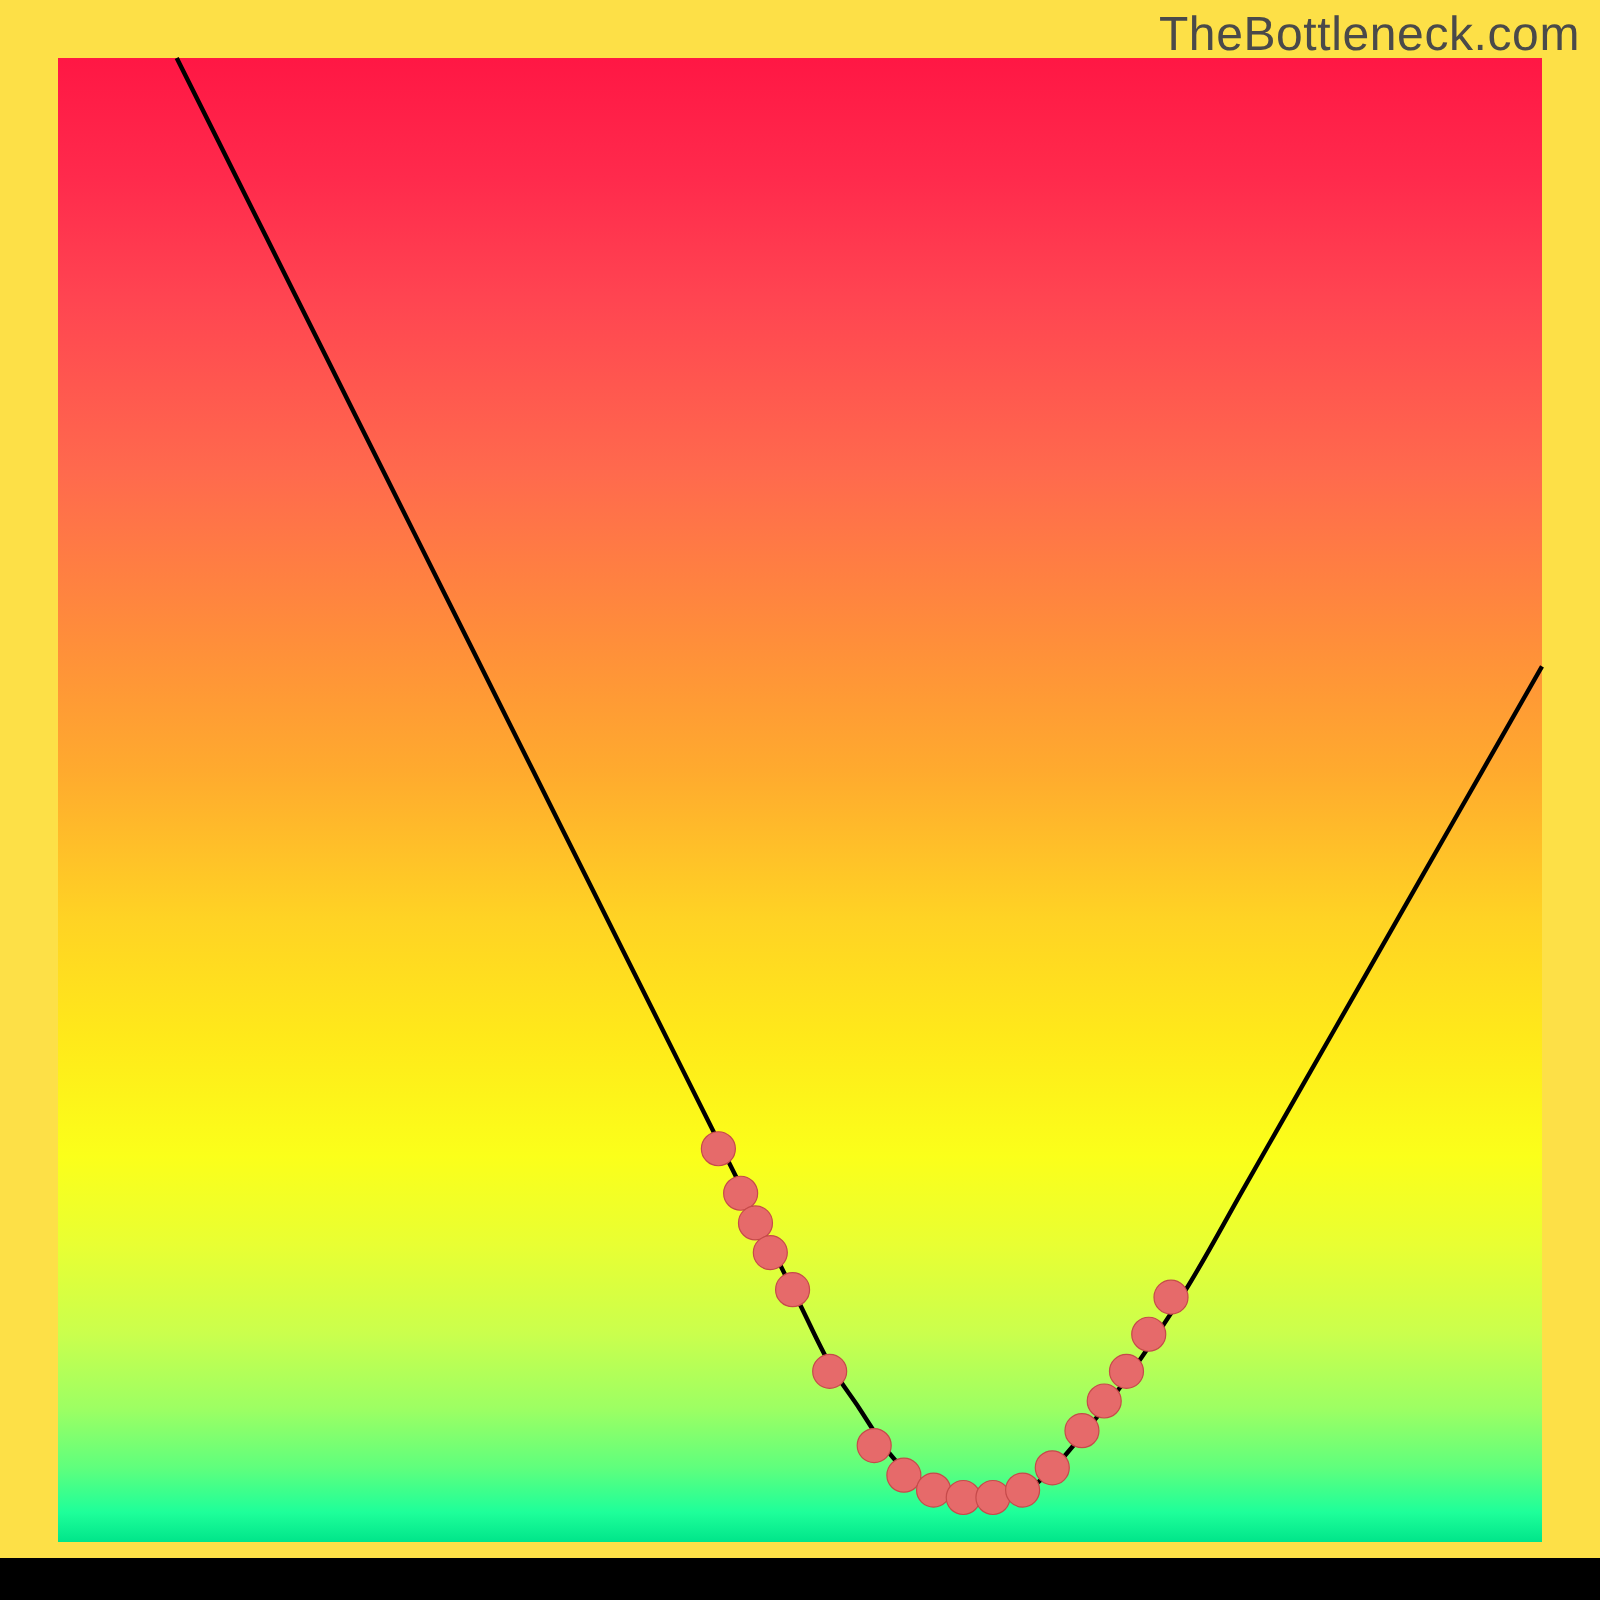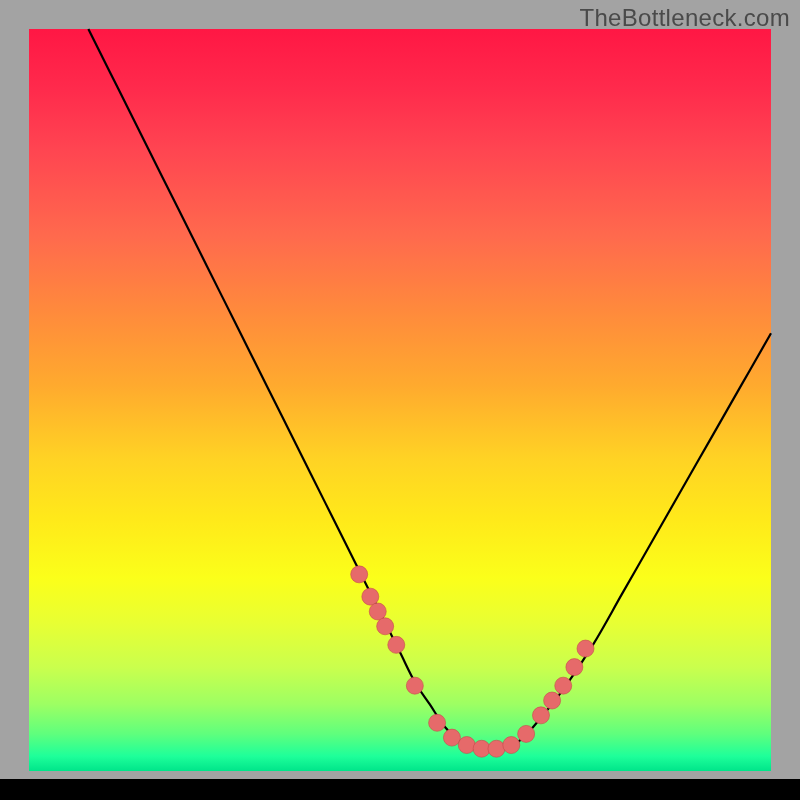--- a/index.html
+++ b/index.html
@@ -10,21 +10,21 @@
     background: #000000;
     overflow: hidden;
     font-family: Arial, Helvetica, sans-serif;
   }
   .frame {
     position: absolute;
     left: 0;
     top: 0;
     width: 800px;
     height: 779px;
-    background: #a3a3a3;
+    background: #fde047;
   }
   .plot-area {
     position: absolute;
     left: 29px;
     top: 29px;
     width: 742px;
     height: 742px;
     
     background: linear-gradient(to bottom,
       #ff1744 0%,

